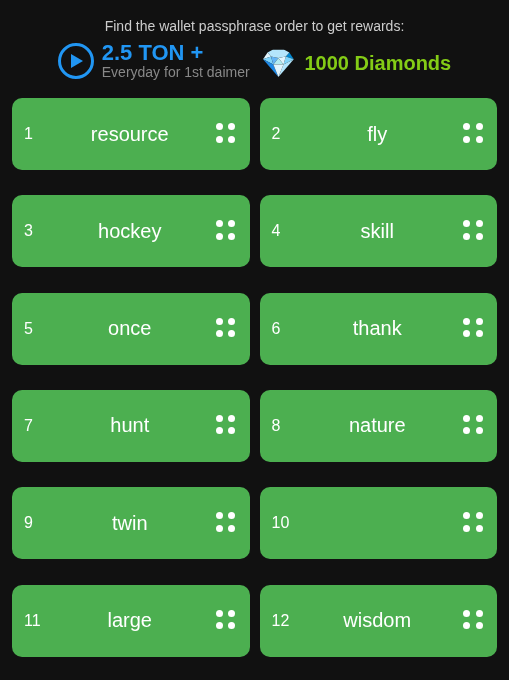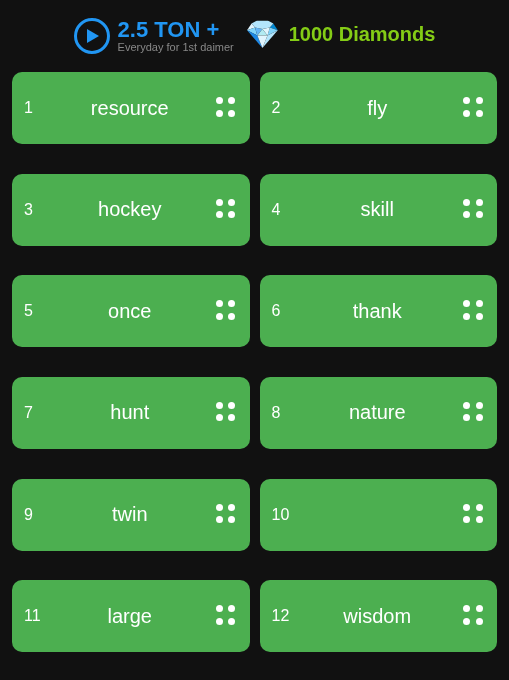--- a/index.html
+++ b/index.html
@@ -18,21 +18,21 @@
       padding: 18px 20px 10px;
       text-align: center;
     }
     .header-title {
       color: #cccccc;
       font-size: 14px;
       margin-bottom: 8px;
     }
     .header-rewards {
       display: flex;
-      align-items: flex-start;
+      align-items: flex-end;
       justify-content: center;
       gap: 12px;
     }
     .ton-section {
       display: flex;
       align-items: center;
       gap: 8px;
     }
     .ton-icon {
       width: 36px;
@@ -58,21 +58,21 @@
       align-items: flex-start;
     }
     .ton-amount {
       color: #2196F3;
       font-size: 22px;
       font-weight: bold;
       line-height: 1;
     }
     .ton-subtitle {
       color: #888888;
-      font-size: 11px;
+      font-size: 14px;
     }
     .diamond-section {
       display: flex;
       align-items: center;
       gap: 8px;
     }
     .diamond-icon {
       font-size: 28px;
     }
     .diamond-text {
@@ -121,20 +121,21 @@
       width: 7px;
       height: 7px;
       background-color: #ffffff;
       border-radius: 50%;
     }
   </style>
 </head>
 <body>
 
 <div class="header">
+  <div class="header-title">Find the wallet passphrase order to get rewards:</div>
   <div class="header-rewards">
     <div class="ton-section">
       <div class="ton-icon">
         <div class="ton-icon-inner"></div>
       </div>
       <div class="ton-text-block">
         <span class="ton-amount">2.5 TON +</span>
         <span class="ton-subtitle">Everyday for 1st daimer</span>
       </div>
     </div>

